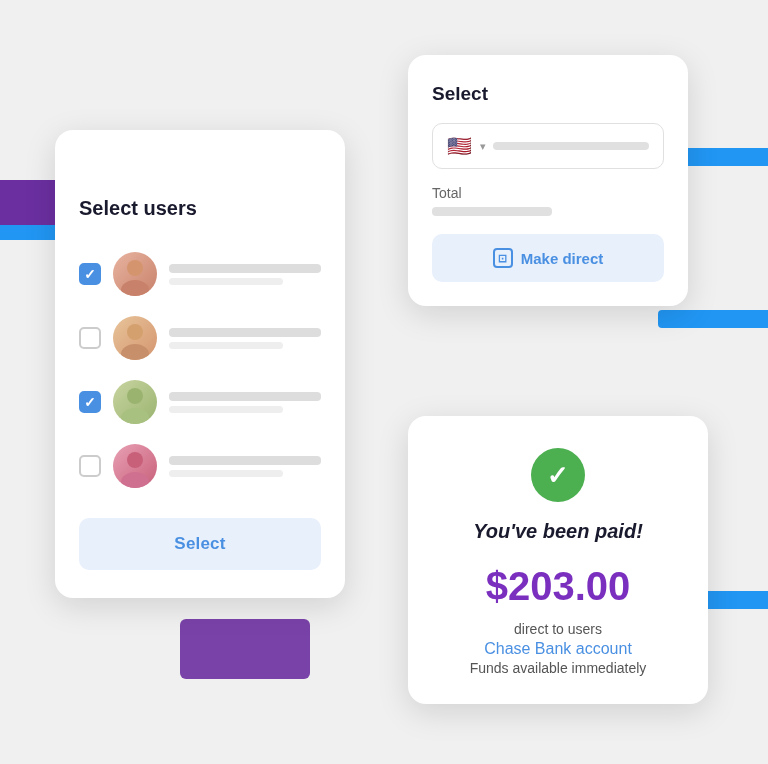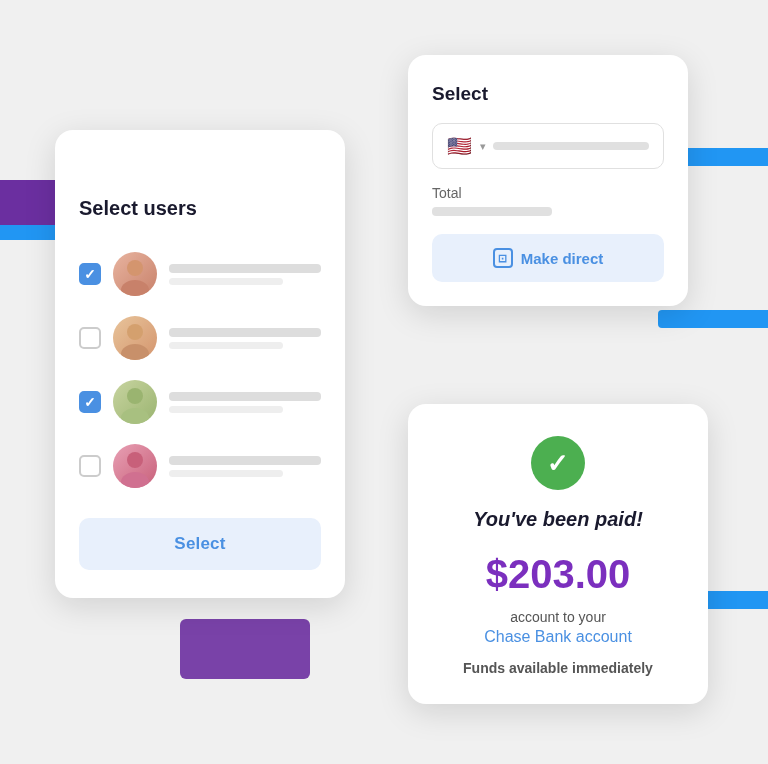--- a/index.html
+++ b/index.html
@@ -317,22 +317,21 @@
     .bank-link {
       font-size: 16px;
       color: #4A90E2;
       text-decoration: none;
       cursor: pointer;
     }
 
     .funds-text {
       font-size: 14px;
       color: #555;
-      margin-top: 14px;
-      font-weight: bold;
+      margin-top: 2px;
     }
   </style>
 </head>
 <body>
 
 <div class="scene">
 
   <div class="accent-bar accent-blue-1"></div>
   <div class="accent-bar accent-blue-2"></div>
   <div class="accent-bar accent-blue-3"></div>
@@ -425,18 +424,18 @@
     </button>
   </div>
 
   <div class="card card-success">
     <div class="success-icon">
       <span class="success-check">✓</span>
     </div>
 
     <div class="paid-title">You've been paid!</div>
     <div class="amount">$203.00</div>
-    <div class="direct-text">account to your</div>
+    <div class="direct-text">direct to users</div>
     <a class="bank-link">Chase Bank account</a>
     <div class="funds-text">Funds available immediately</div>
   </div>
 
 </div>
 
 </body></html>

